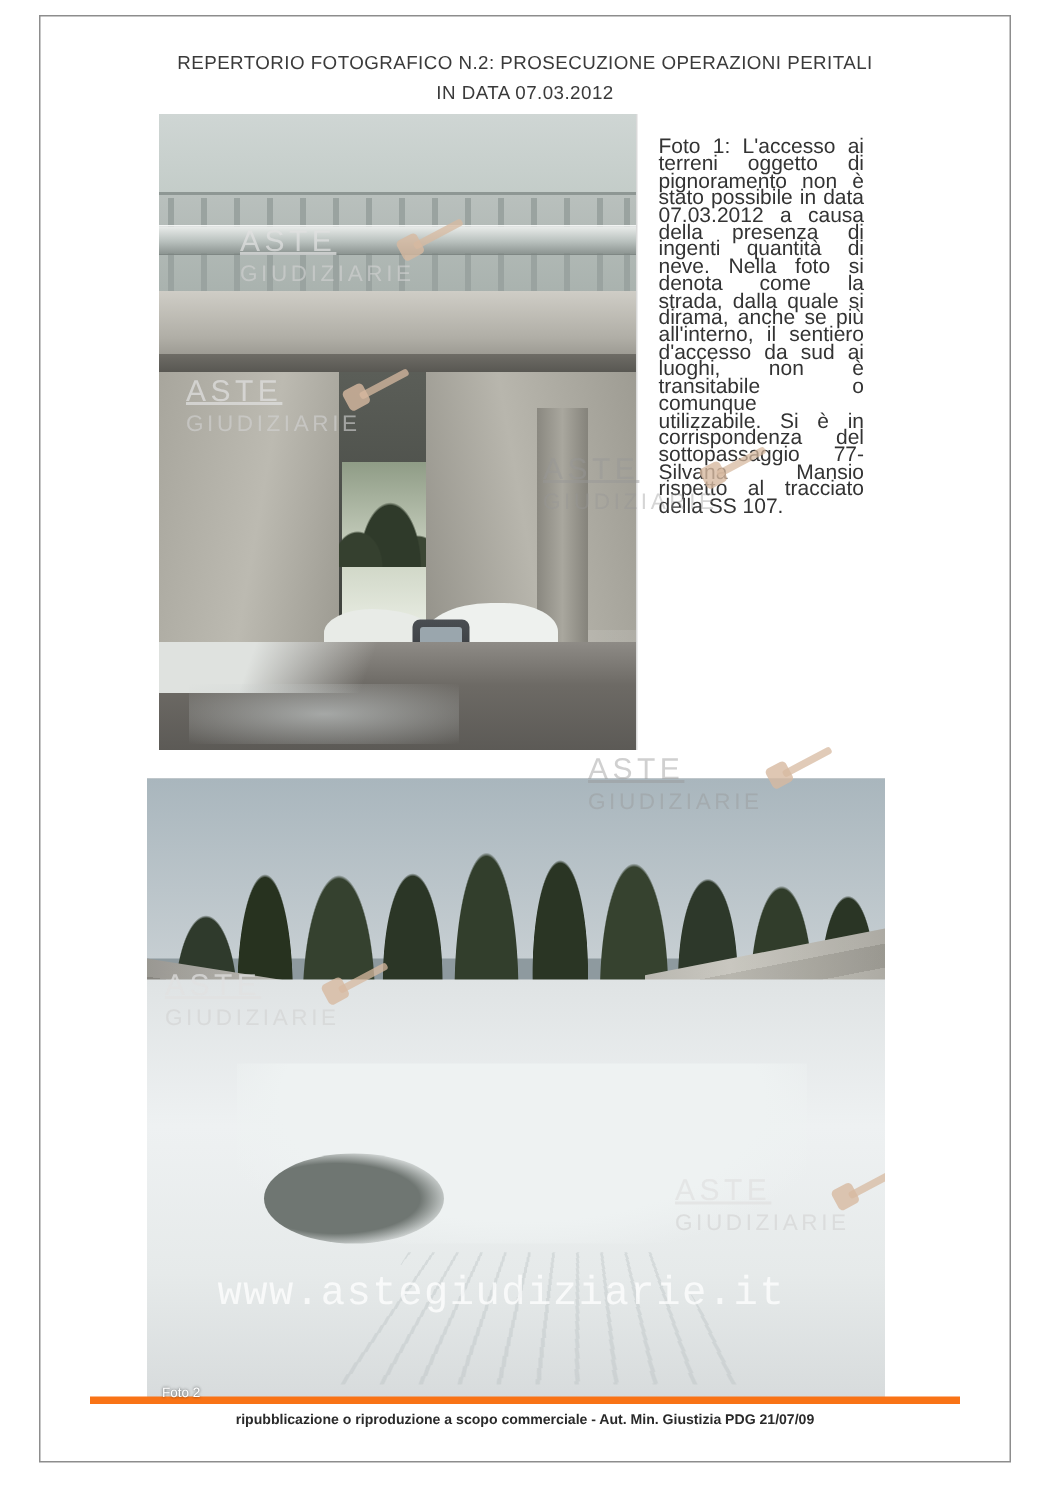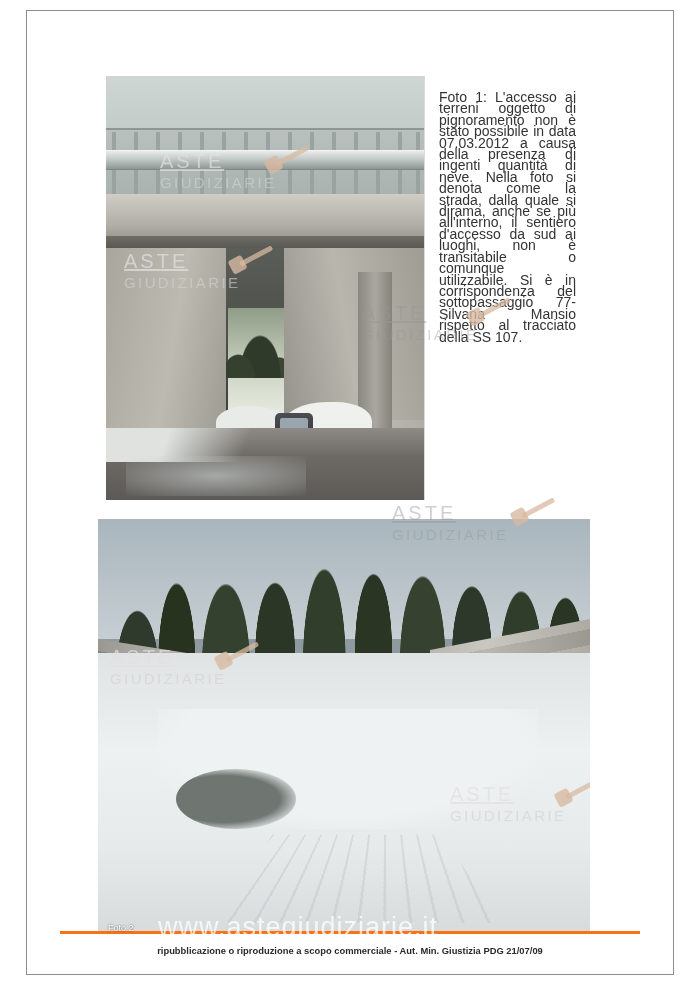--- a/index.html
+++ b/index.html
@@ -97,22 +97,22 @@
     left: 60px;
     top: 930px;
     width: 580px;
     text-align: center;
     color: #2a2a2a;
     font-size: 9.4px;
     line-height: 17px;
     font-weight: bold;
   }
   .footer .line2 {
-    border-top: 3px solid #f97316;
-    padding-top: 8px;
+    border-top: 5px solid #f97316;
+    padding-top: 1px;
     margin-top: 1px;
   }
 
   
   .wm {
     position: absolute;
     pointer-events: none;
     font-family: "Liberation Sans", sans-serif;
     color: rgba(255,255,255,0.55);
     white-space: nowrap;
@@ -150,28 +150,27 @@
   .gavel .head {
     position: absolute;
     left: 0; top: 0;
     width: 15px; height: 15px;
     background: rgba(215,185,160,0.8);
     border-radius: 3px;
   }
   .wm-url {
     position: absolute;
     left: 145px;
-    top: 912px;
+    top: 848px;
     font-size: 27px;
     color: rgba(255,255,255,0.75);
     letter-spacing: 1px;
     z-index: 35;
     pointer-events: none;
-    font-family: Liberation Sans, sans-serif;
-    margin-left: 13px;
+    font-family: Liberation Mono, monospace;
   }
 
   
   .p1 { position: absolute; inset: 0; }
   .p1 .sky {
     position: absolute; left: 0; top: 0; width: 100%; height: 60px;
     background: linear-gradient(#cfd6d4, #c2cbc7);
   }
   .p1 .treesTop {
     position: absolute; left: 0; top: 8px; width: 100%; height: 58px;
@@ -335,20 +334,24 @@
       radial-gradient(ellipse 15px 55px at 70% 62%, #1f2b1b 0 70%, transparent 72%);
   }
 </style>
 </head>
 <body>
 
 <div class="page">
 
   <div class="page-border"></div>
 
+  <div class="header">
+    <div>REPERTORIO FOTOGRAFICO N.2: PROSECUZIONE OPERAZIONI PERITALI</div>
+    <div class="l2">IN DATA 07.03.2012</div>
+  </div>
 
   <div class="photo1-wrap">
     <div class="p1">
       <div class="sky"></div>
       <div class="treesTop"></div>
       <div class="guard"></div>
       <div class="posts">
         <i style="left:6px"></i>
           <i style="left:28px"></i>
           <i style="left:50px"></i>

